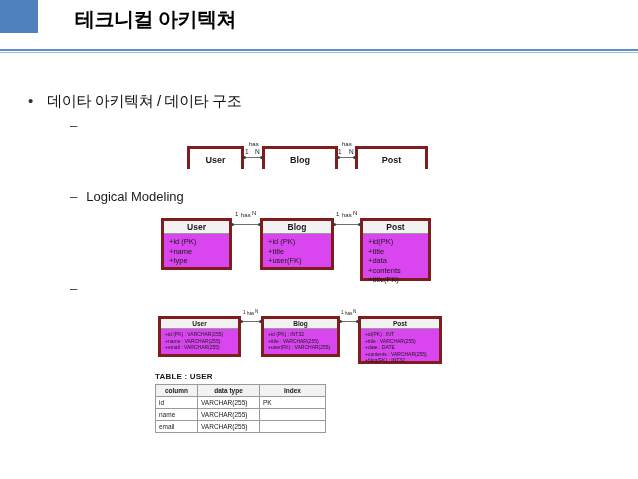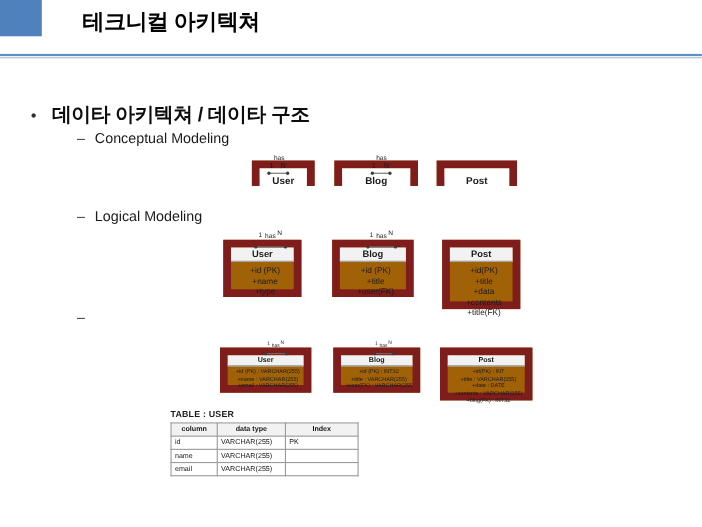--- a/index.html
+++ b/index.html
@@ -58,22 +58,22 @@
     display: flex;
     align-items: baseline;
   }
   #bullet-dot {
     font-size: 15px;
     line-height: 1;
     color: #333333;
     margin-right: 14px;
   }
   #bullet-text {
-    font-size: 18px;
-    font-weight: bold;
+    font-size: 15px;
+    font-weight: normal;
     letter-spacing: -0.4px;
     color: #0d0d0d;
     white-space: nowrap;
   }
   .sub-item {
     position: absolute;
     display: flex;
     align-items: baseline;
     font-size: 13px;
     color: #1a1a1a;
@@ -83,24 +83,23 @@
     margin-right: 9px;
     color: #333333;
   }
 
   
   .diagram {
     position: absolute;
   }
   .ent {
     position: absolute;
-    border: 7px solid #7f1d1d;
-    background: #a16207;
+    border: 3px solid #7f1d1d;
+    background: #d946ef;
     box-sizing: border-box;
-    margin-left: 42px;
   }
   .ent-title {
     text-align: center;
     font-weight: bold;
     color: #1a1a1a;
     background: #f2f2f2;
     border-bottom: 1px solid #9a9a9a;
     box-sizing: border-box;
     overflow: hidden;
   }
@@ -108,21 +107,20 @@
     background: #ffffff;
     border-bottom: none;
   }
   .ent-attrs {
     box-sizing: border-box;
     overflow: hidden;
   }
   .ent-attrs div {
     white-space: nowrap;
     color: #1a1a1a;
-    text-align: center;
   }
 
   
   .conn-line {
     position: absolute;
     background: #6e6e6e;
     height: 1px;
   }
   .conn-dot {
     position: absolute;
@@ -201,21 +199,20 @@
   <div id="header-rule-2"></div>
 </div>
 
 <div id="bullet-row">
   <span id="bullet-dot">•</span>
   <span id="bullet-text">데이타 아키텍쳐 / 데이타 구조</span>
 </div>
 
 <div class="sub-item" style="left:70px; top:118px;">
   <span class="sub-dash">–</span>
-  <span>Conceptual Modeling</span>
 </div>
 
 <div class="sub-item" style="left:70px; top:189px;">
   <span class="sub-dash">–</span>
   <span>Logical Modeling</span>
 </div>
 
 <div class="sub-item" style="left:70px; top:281px;">
   <span class="sub-dash">–</span>
 </div>

